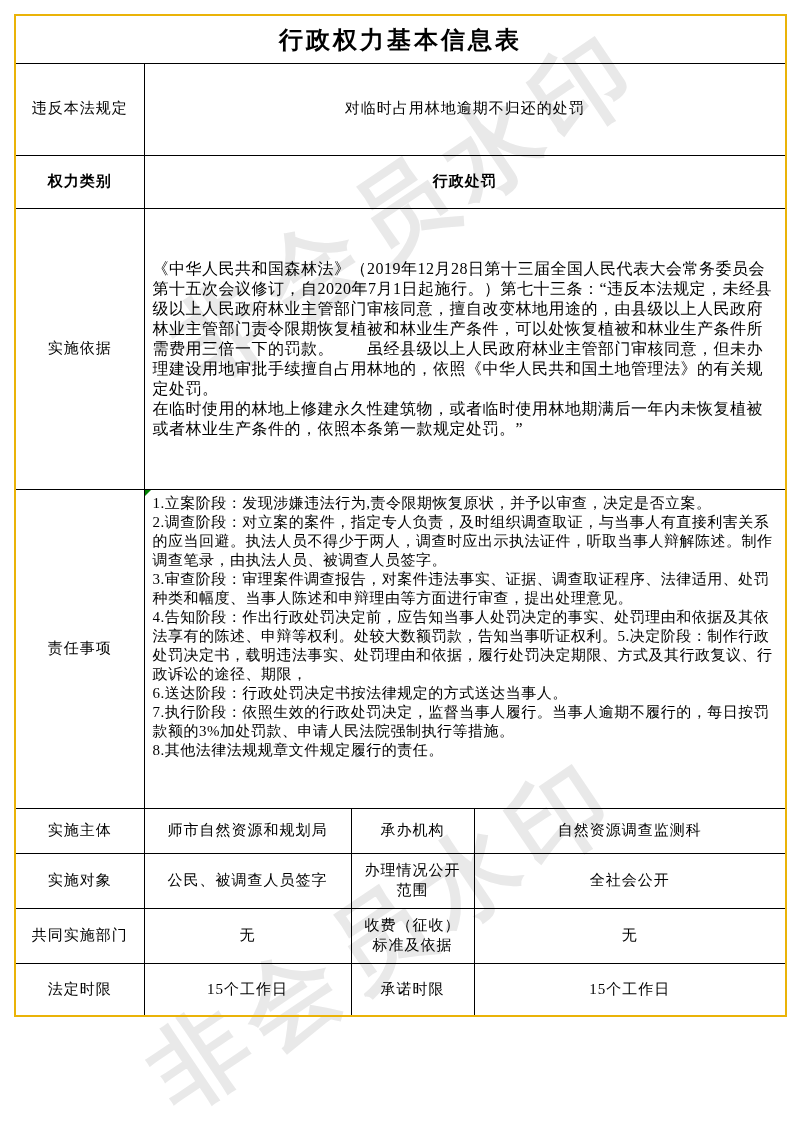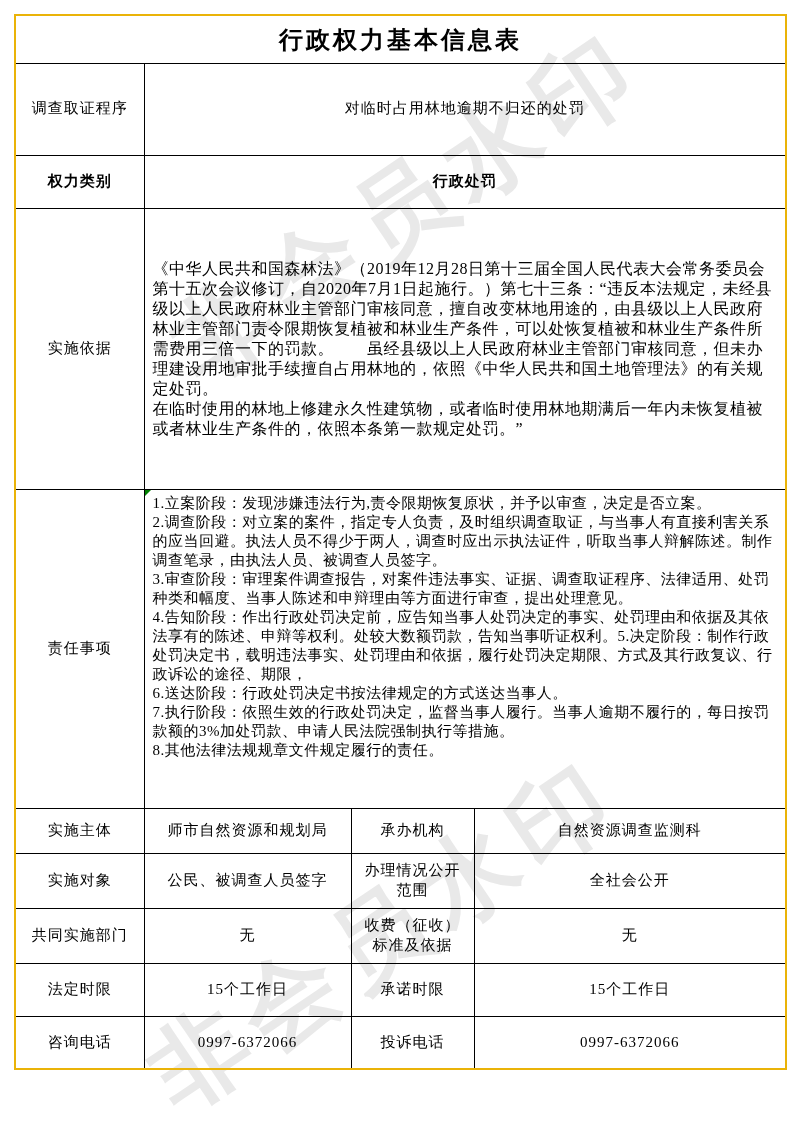--- a/index.html
+++ b/index.html
@@ -98,21 +98,21 @@
       <col style="width:129px">
       <col style="width:207px">
       <col style="width:123px">
       <col style="width:312px">
     </colgroup>
     <tbody>
       <tr class="r-title">
         <td colspan="4" class="title-cell">行政权力基本信息表</td>
       </tr>
       <tr class="r1">
-        <td class="label-cell">调查取证程序</td>
+        <td class="label-cell">违反本法规定</td>
         <td colspan="3">对临时占用林地逾期不归还的处罚</td>
       </tr>
       <tr class="r2">
         <td class="label-cell">权力类别</td>
         <td colspan="3">行政处罚</td>
       </tr>
       <tr class="r3">
         <td class="label-cell">实施依据</td>
         <td colspan="3" class="long-text">《中华人民共和国森林法》（2019年12月28日第十三届全国人民代表大会常务委员会第十五次会议修订，自2020年7月1日起施行。）第七十三条：“违反本法规定，未经县级以上人民政府林业主管部门审核同意，擅自改变林地用途的，由县级以上人民政府林业主管部门责令限期恢复植被和林业生产条件，可以处恢复植被和林业生产条件所需费用三倍一下的罚款。　　虽经县级以上人民政府林业主管部门审核同意，但未办理建设用地审批手续擅自占用林地的，依照《中华人民共和国土地管理法》的有关规定处罚。
 在临时使用的林地上修建永久性建筑物，或者临时使用林地期满后一年内未恢复植被或者林业生产条件的，依照本条第一款规定处罚。”</td>
@@ -144,22 +144,16 @@
         <td>无</td>
         <td class="label-cell">收费（征收）标准及依据</td>
         <td>无</td>
       </tr>
       <tr class="r8">
         <td class="label-cell">法定时限</td>
         <td>15个工作日</td>
         <td class="label-cell">承诺时限</td>
         <td>15个工作日</td>
       </tr>
-      <tr class="r9">
-        <td class="label-cell">咨询电话</td>
-        <td>0997-6372066</td>
-        <td class="label-cell">投诉电话</td>
-        <td>0997-6372066</td>
-      </tr>
     </tbody>
   </table>
 
 </div>
 
 </body></html>

